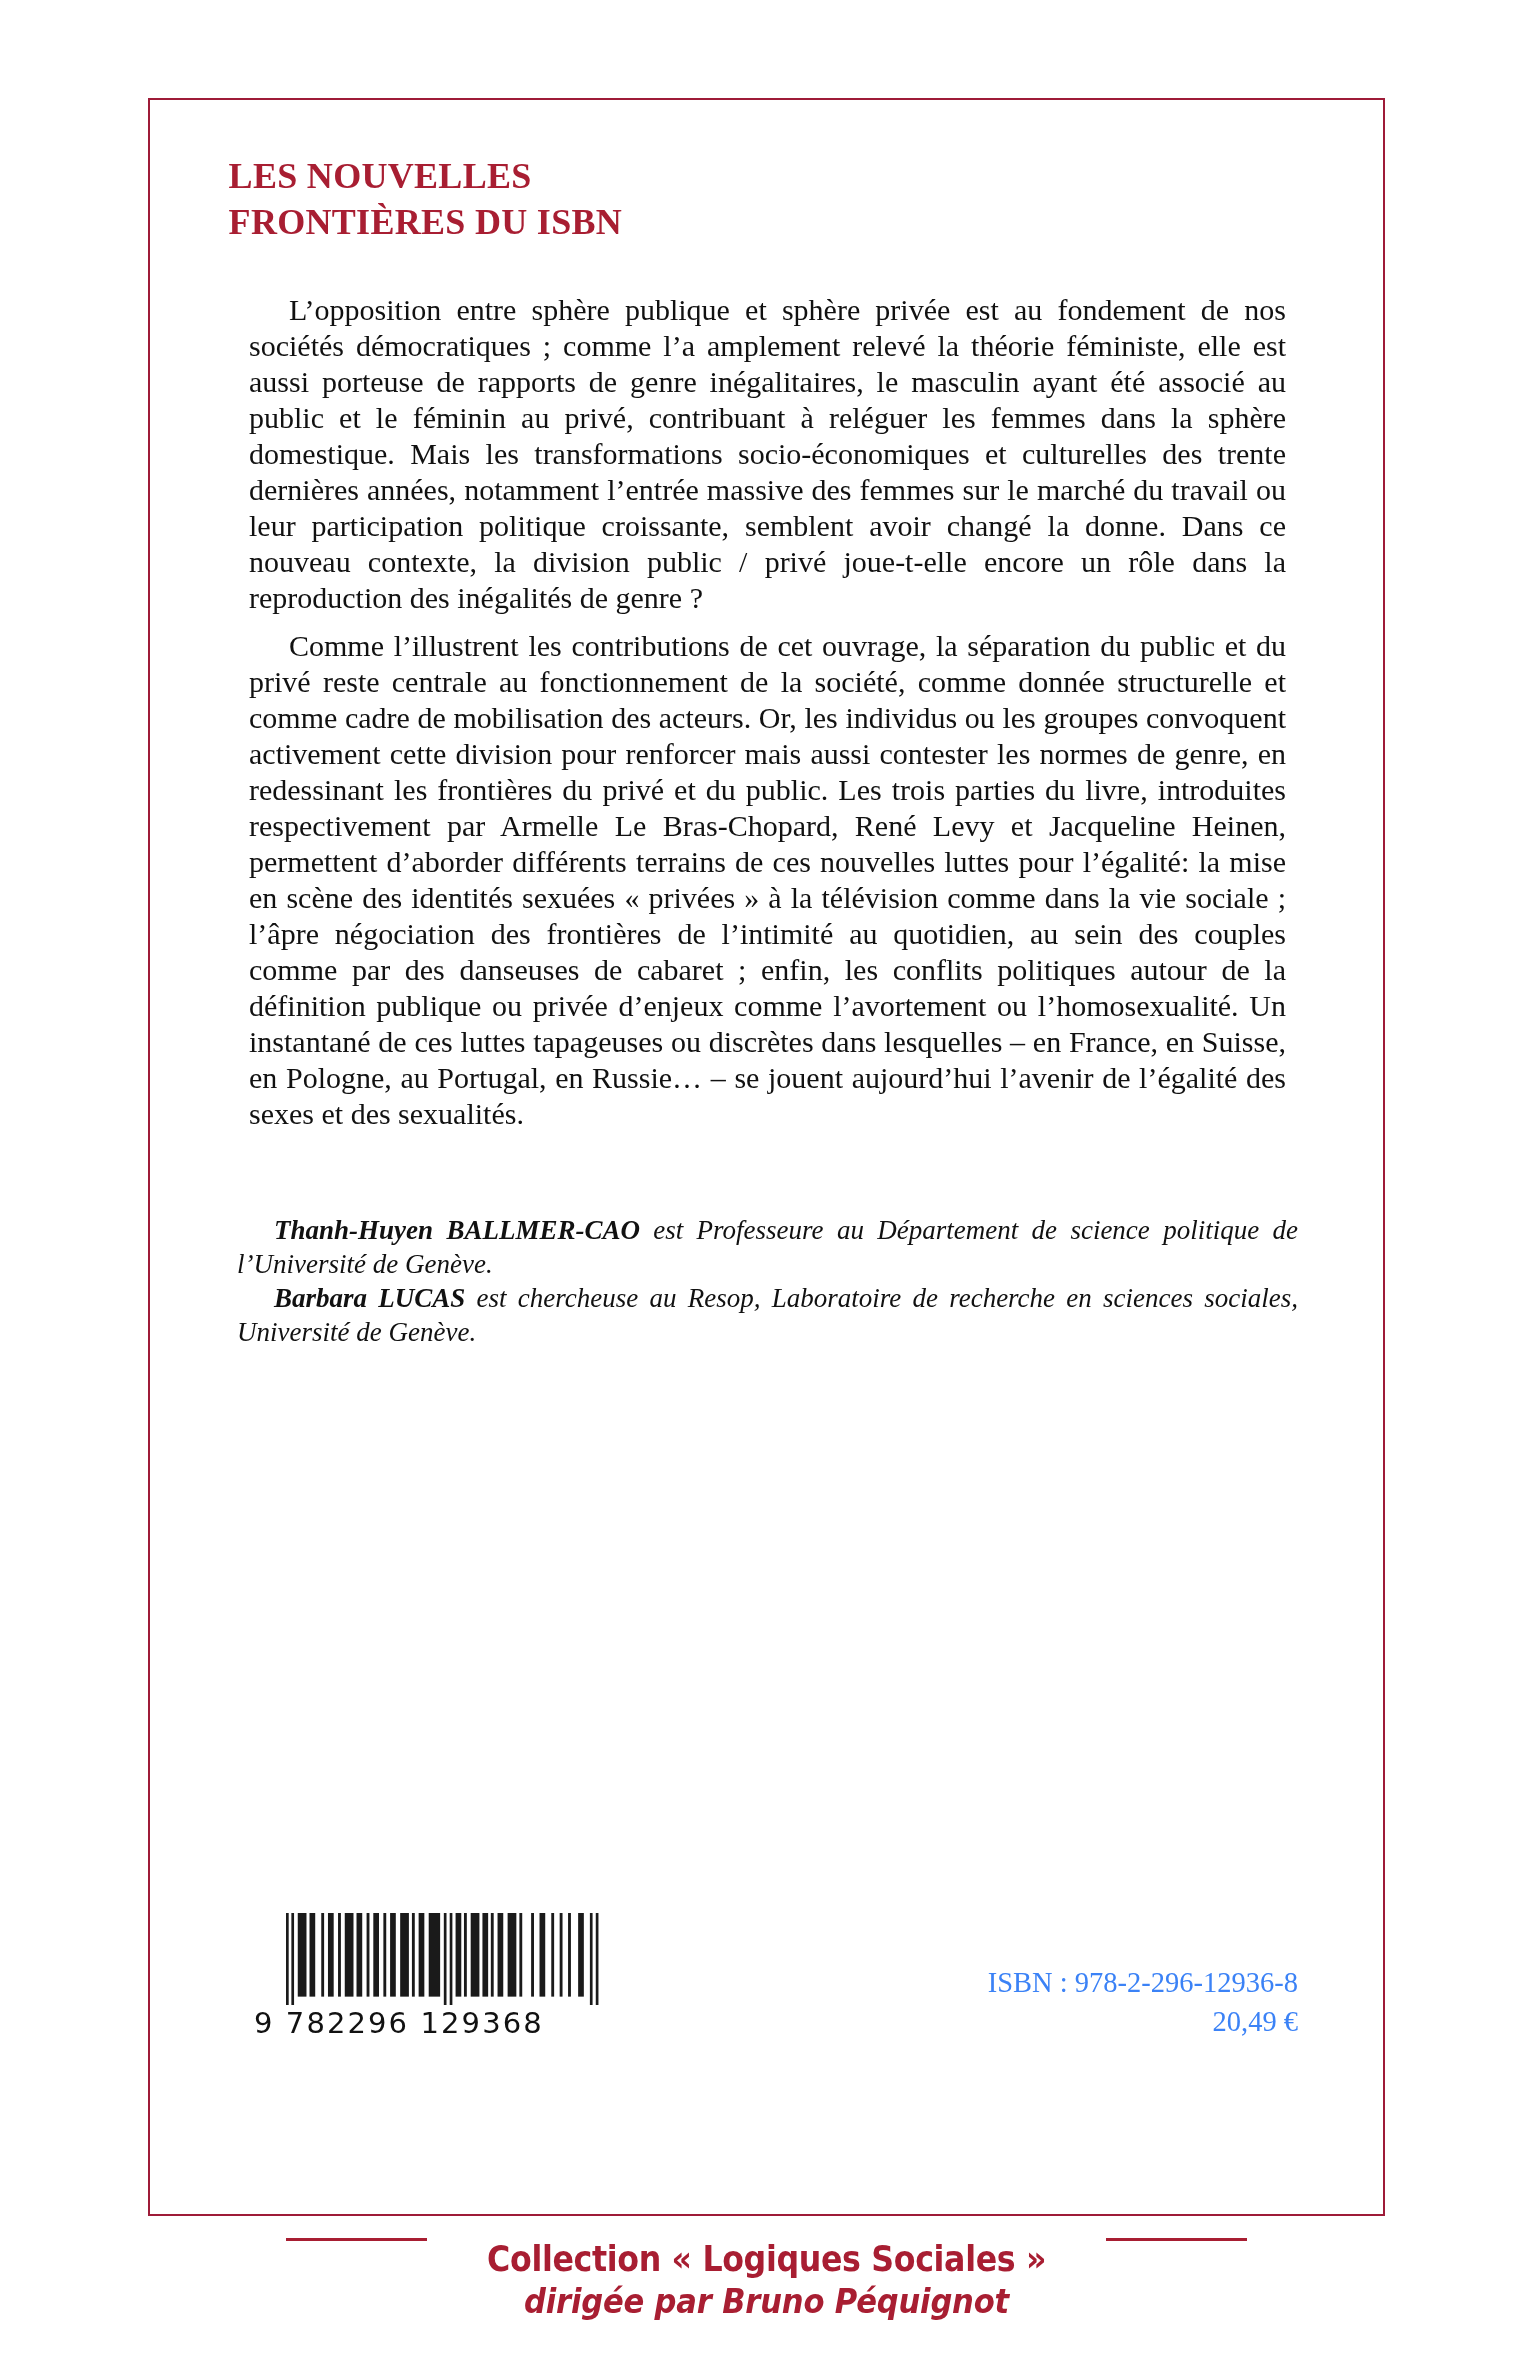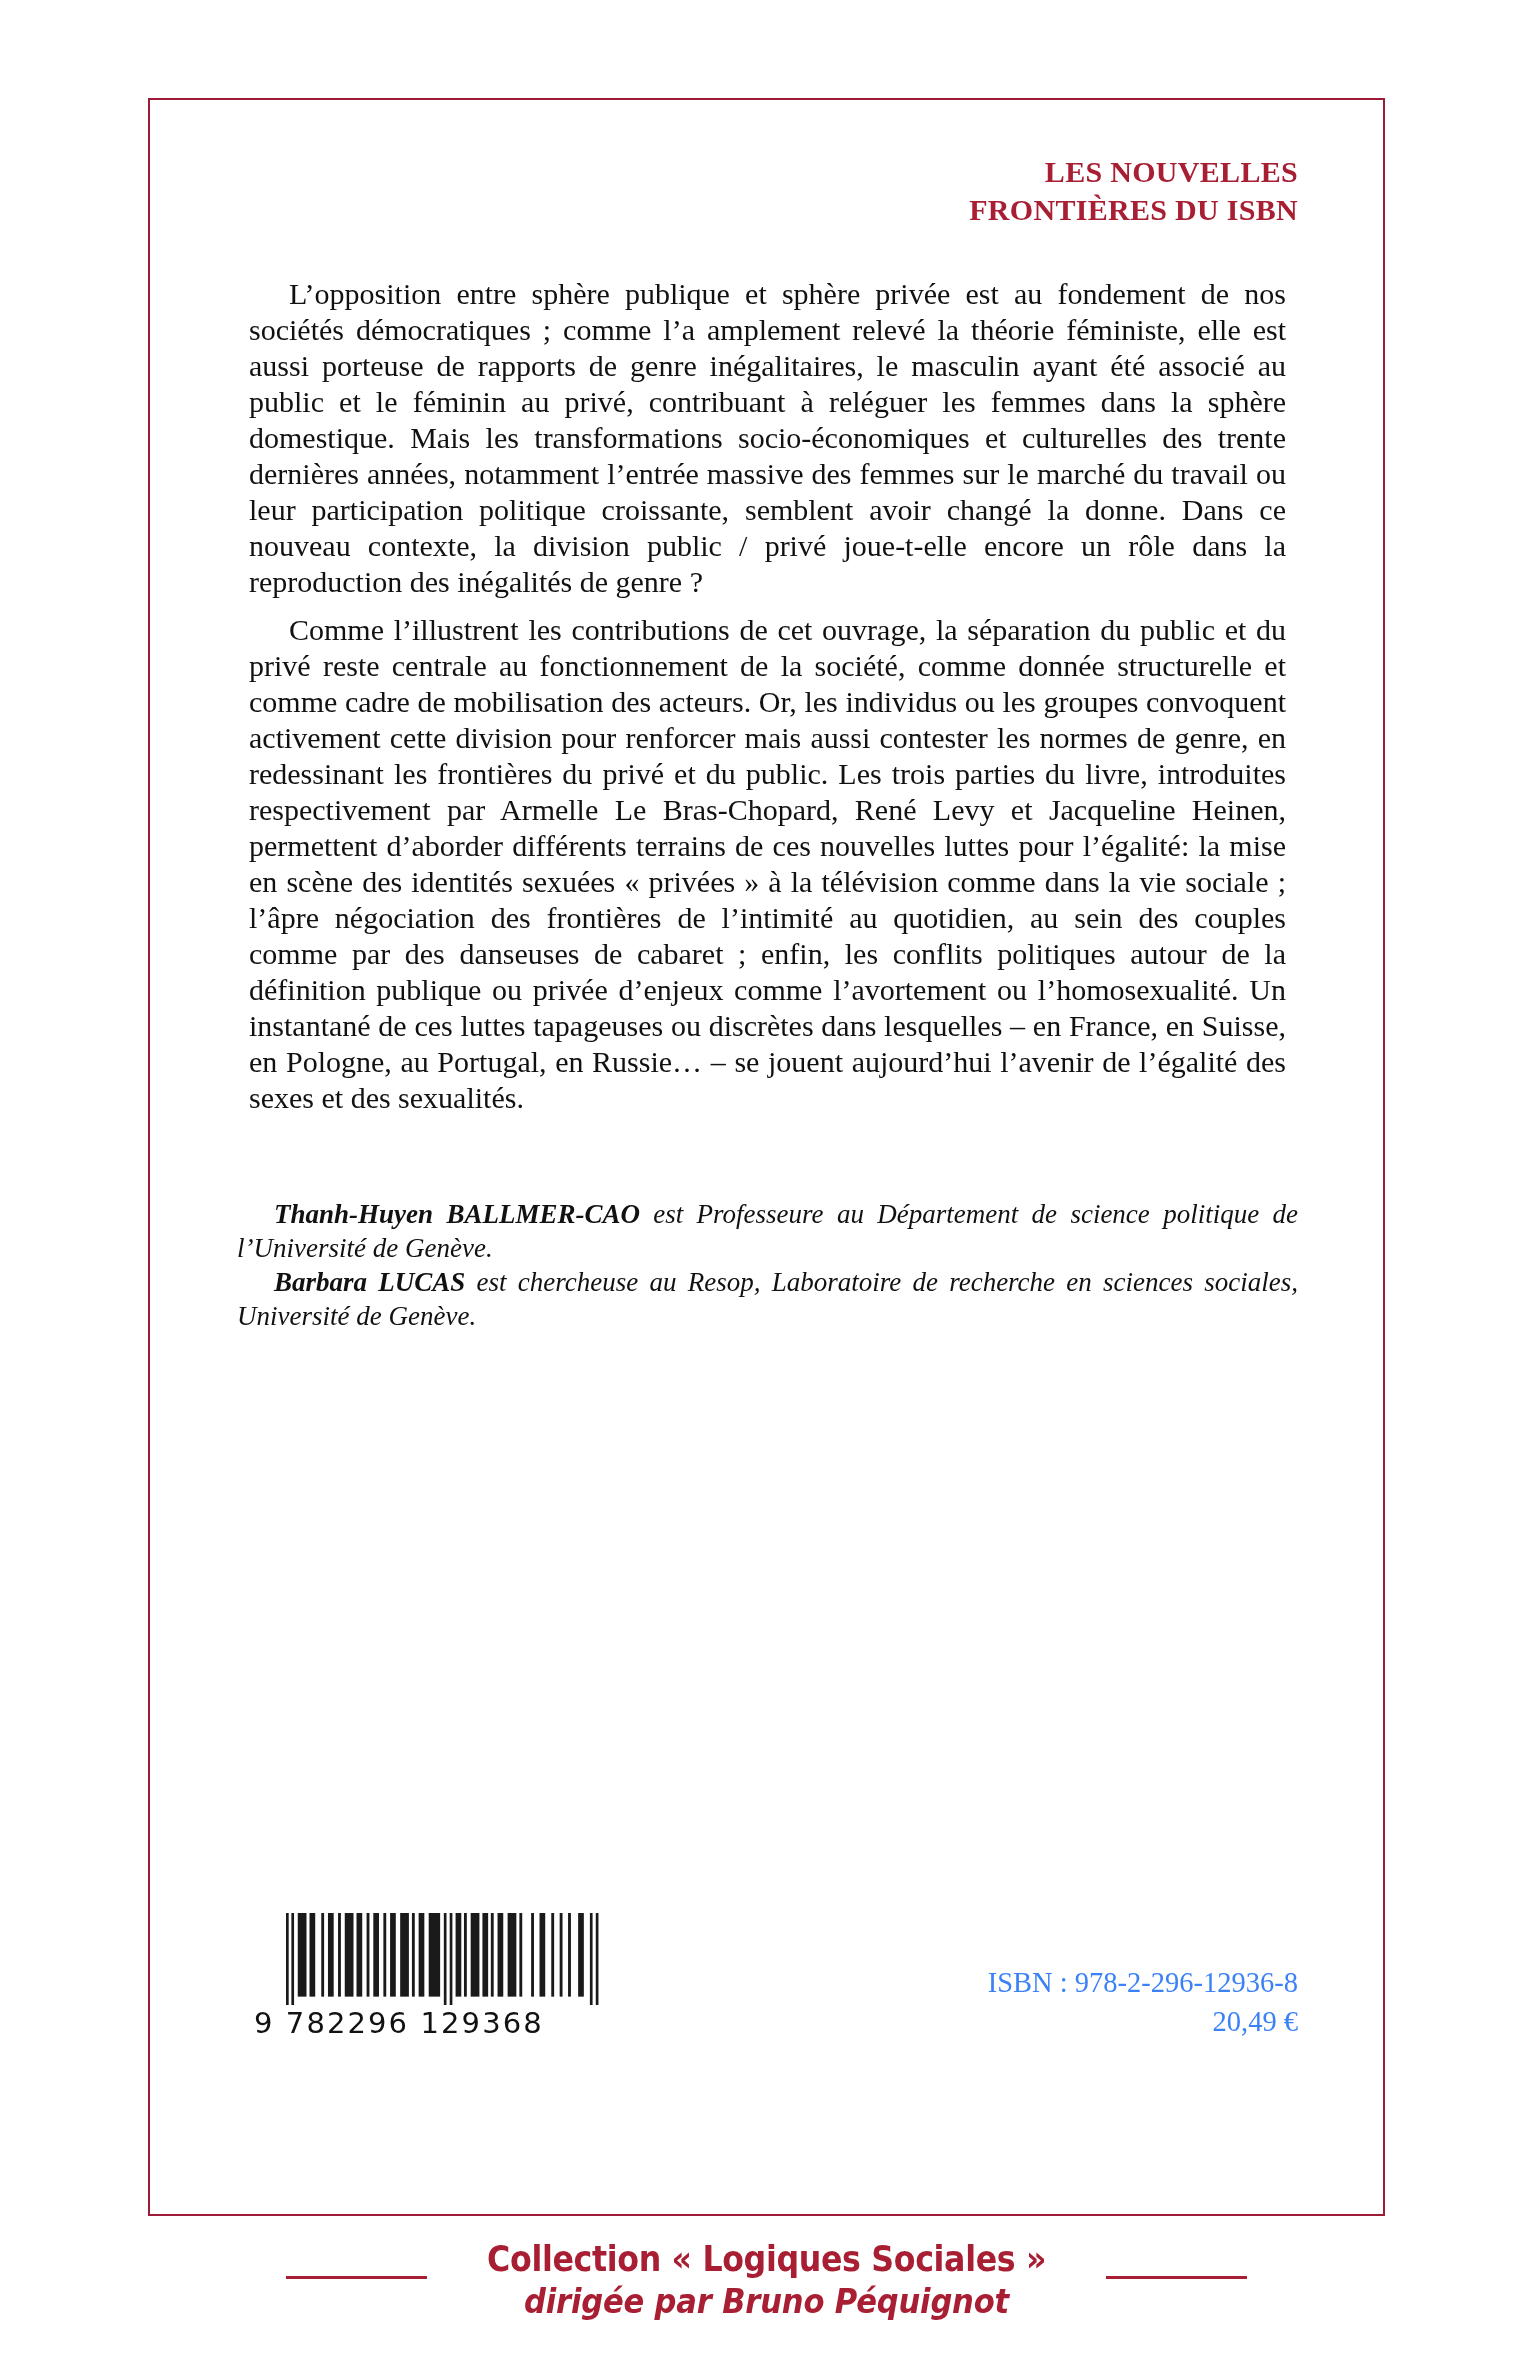--- a/index.html
+++ b/index.html
@@ -31,24 +31,24 @@
     position: absolute;
     left: 237px;
     top: 134px;
     width: 1061px;
   }
 
   
   #book-title {
     color: #a81e32;
     font-weight: bold;
-    font-size: 30px;
+    font-size: 36px;
     line-height: 1.28;
     letter-spacing: 0.3px;
-    text-align: right;
+    text-align: left;
     margin: 0;
     padding-top: 18.5px;
   }
   #book-title .tline { display: block; }
   #book-title .tline-1 { margin-left: -8.4px; }
   #book-title .tline-2 { margin-left: -8.4px; }
 
   
   #blurb {
     margin-top: 47px;
@@ -125,21 +125,21 @@
   #collection-footer {
     position: absolute;
     left: 148px;
     top: 2238px;
     width: 1237px;
     text-align: center;
     color: #a81e32;
   }
   #collection-line {
     display: flex;
-    align-items: flex-end;
+    align-items: flex-start;
     justify-content: center;
     gap: 22px;
   }
   #collection-line .rule {
     height: 3.4px;
     background: #a81e32;
     width: 141px;
     flex: none;
   }
   #collection-name {

